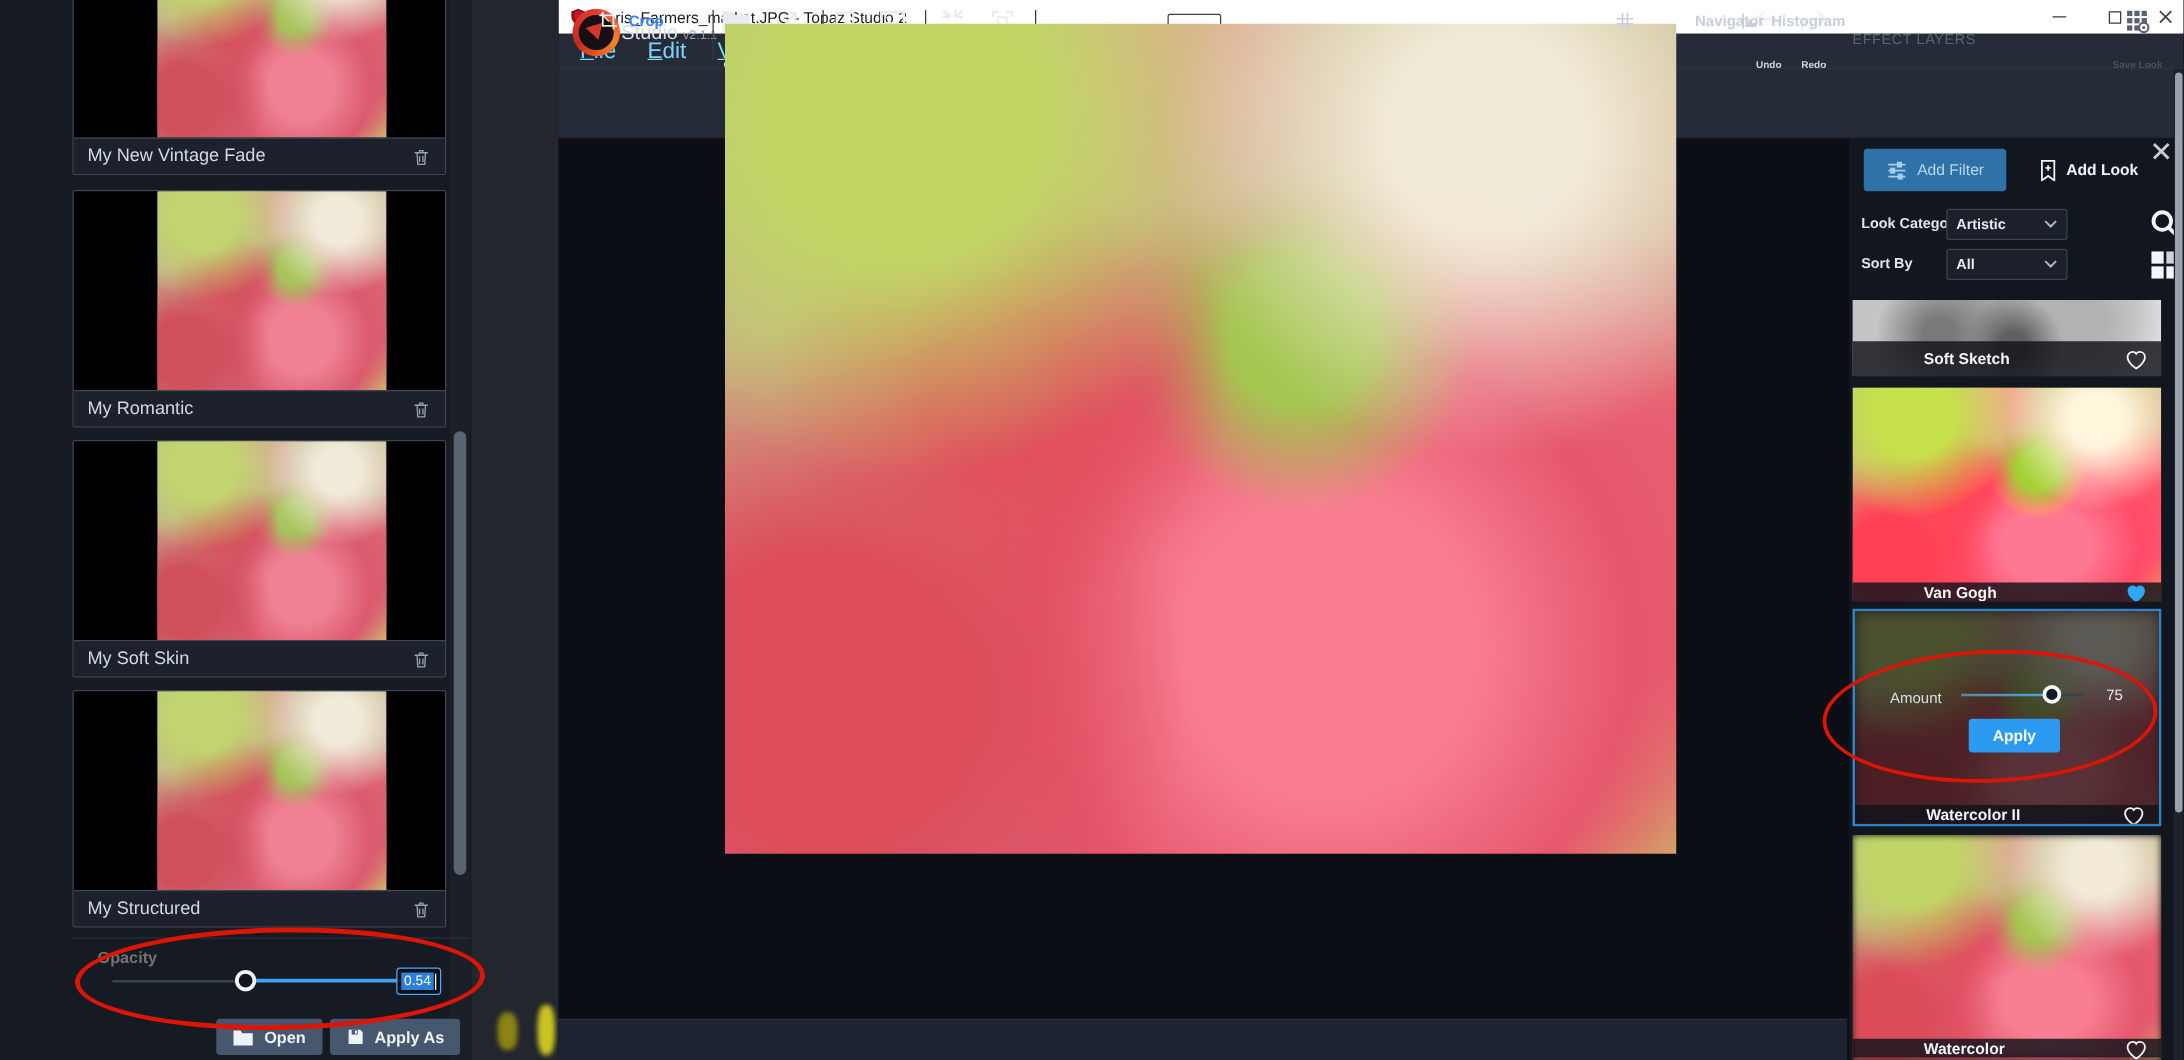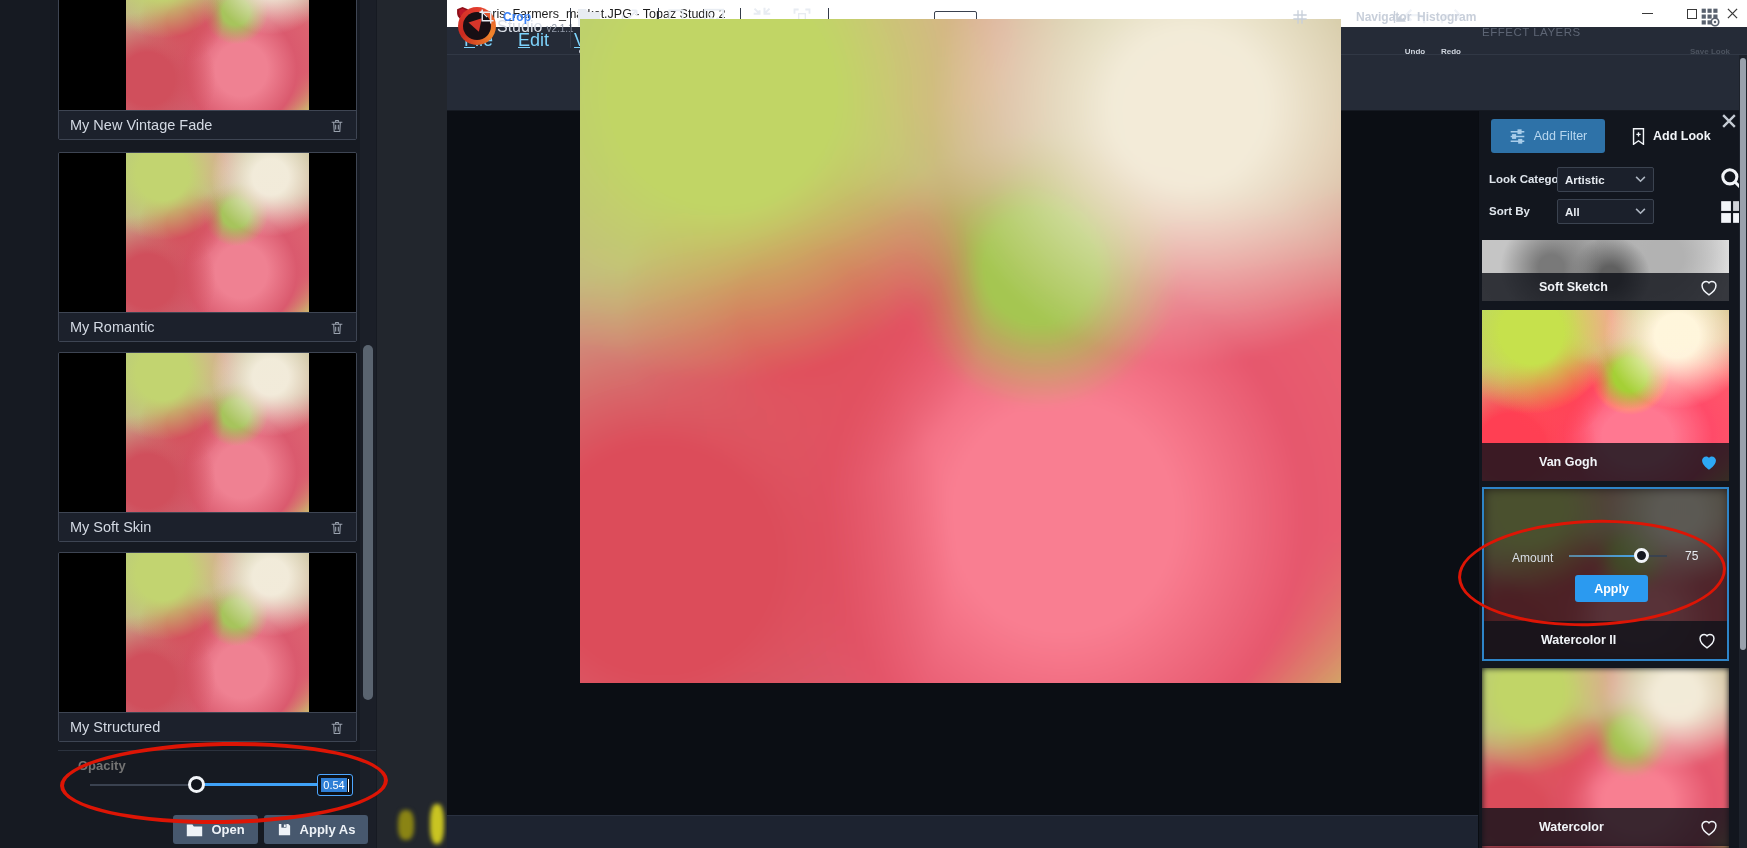--- a/index.html
+++ b/index.html
@@ -110,21 +110,21 @@
                     display:flex; align-items:center; justify-content:center; gap:8px; color:#b7d6ef; font-size:12.5px; }
   #add-look-btn { position:absolute; left:152px; top:13px; height:24px; display:flex; align-items:center; gap:7px; color:#f2f5f9; font-size:12.5px; font-weight:bold;text-align:right; }
   #panel-close { position:absolute; left:243px; top:3px; width:16px; height:16px; color:#c6ccd4; }
   .dd-row-label { position:absolute; left:10px; color:#dfe5ec; font-size:11.5px; font-weight:bold; }
   .dropdown { position:absolute; left:78px; width:97px; height:25px; background:#1b202b; border:1px solid #3b4350; border-radius:2px;
               display:flex; align-items:center; justify-content:space-between; padding:0 7px; color:#e6eaf0; font-size:11.5px; font-weight:bold; }
   #search-btn { position:absolute; left:240px; top:55px; width:28px; height:28px; color:#f2f5f9; }
   #grid-view-btn { position:absolute; left:240px; top:88px; width:26px; height:26px; color:#f2f5f9; }
 
   .look-item { position:absolute; left:3px; width:247px; overflow:hidden; background:#0d1118; }
-  .look-label { position:absolute; left:0; right:0; bottom:0; height:38px; background:rgba(16,18,26,.82);
+  .look-label { position:absolute; left:0; right:0; bottom:0; height:15px; background:rgba(16,18,26,.82);
                 display:flex; align-items:center; justify-content:space-between; padding:0 10px; }
   .look-label .nm { color:#f1f4f8; font-size:12.5px; font-weight:bold;margin-left:47px; }
   .heart { width:20px; height:18px; }
   #look-watercolor2 { border:2px solid #2e84c8; background:#120b10; }
   #wc2-photo { position:absolute; left:-2px; top:-2px; width:249px; height:176px; filter:blur(6px) brightness(.38) saturate(.9); }
   #wc2-amount-label { position:absolute; left:28px; top:62px; color:#d8dee6; font-size:12px; }
   #wc2-track-l { position:absolute; left:85px; top:66px; width:72px; height:2px; background:linear-gradient(90deg,#5b87a0,#45a4e6); }
   #wc2-track-r { position:absolute; left:157px; top:66px; width:26px; height:2px; background:#3a424e; }
   #wc2-handle { position:absolute; left:150px; top:59px; width:15px; height:15px; border:3px solid #f2f5f9; border-radius:50%; background:#151820; }
   #wc2-value { position:absolute; left:201px; top:60px; color:#e8ecf2; font-size:12px; }

